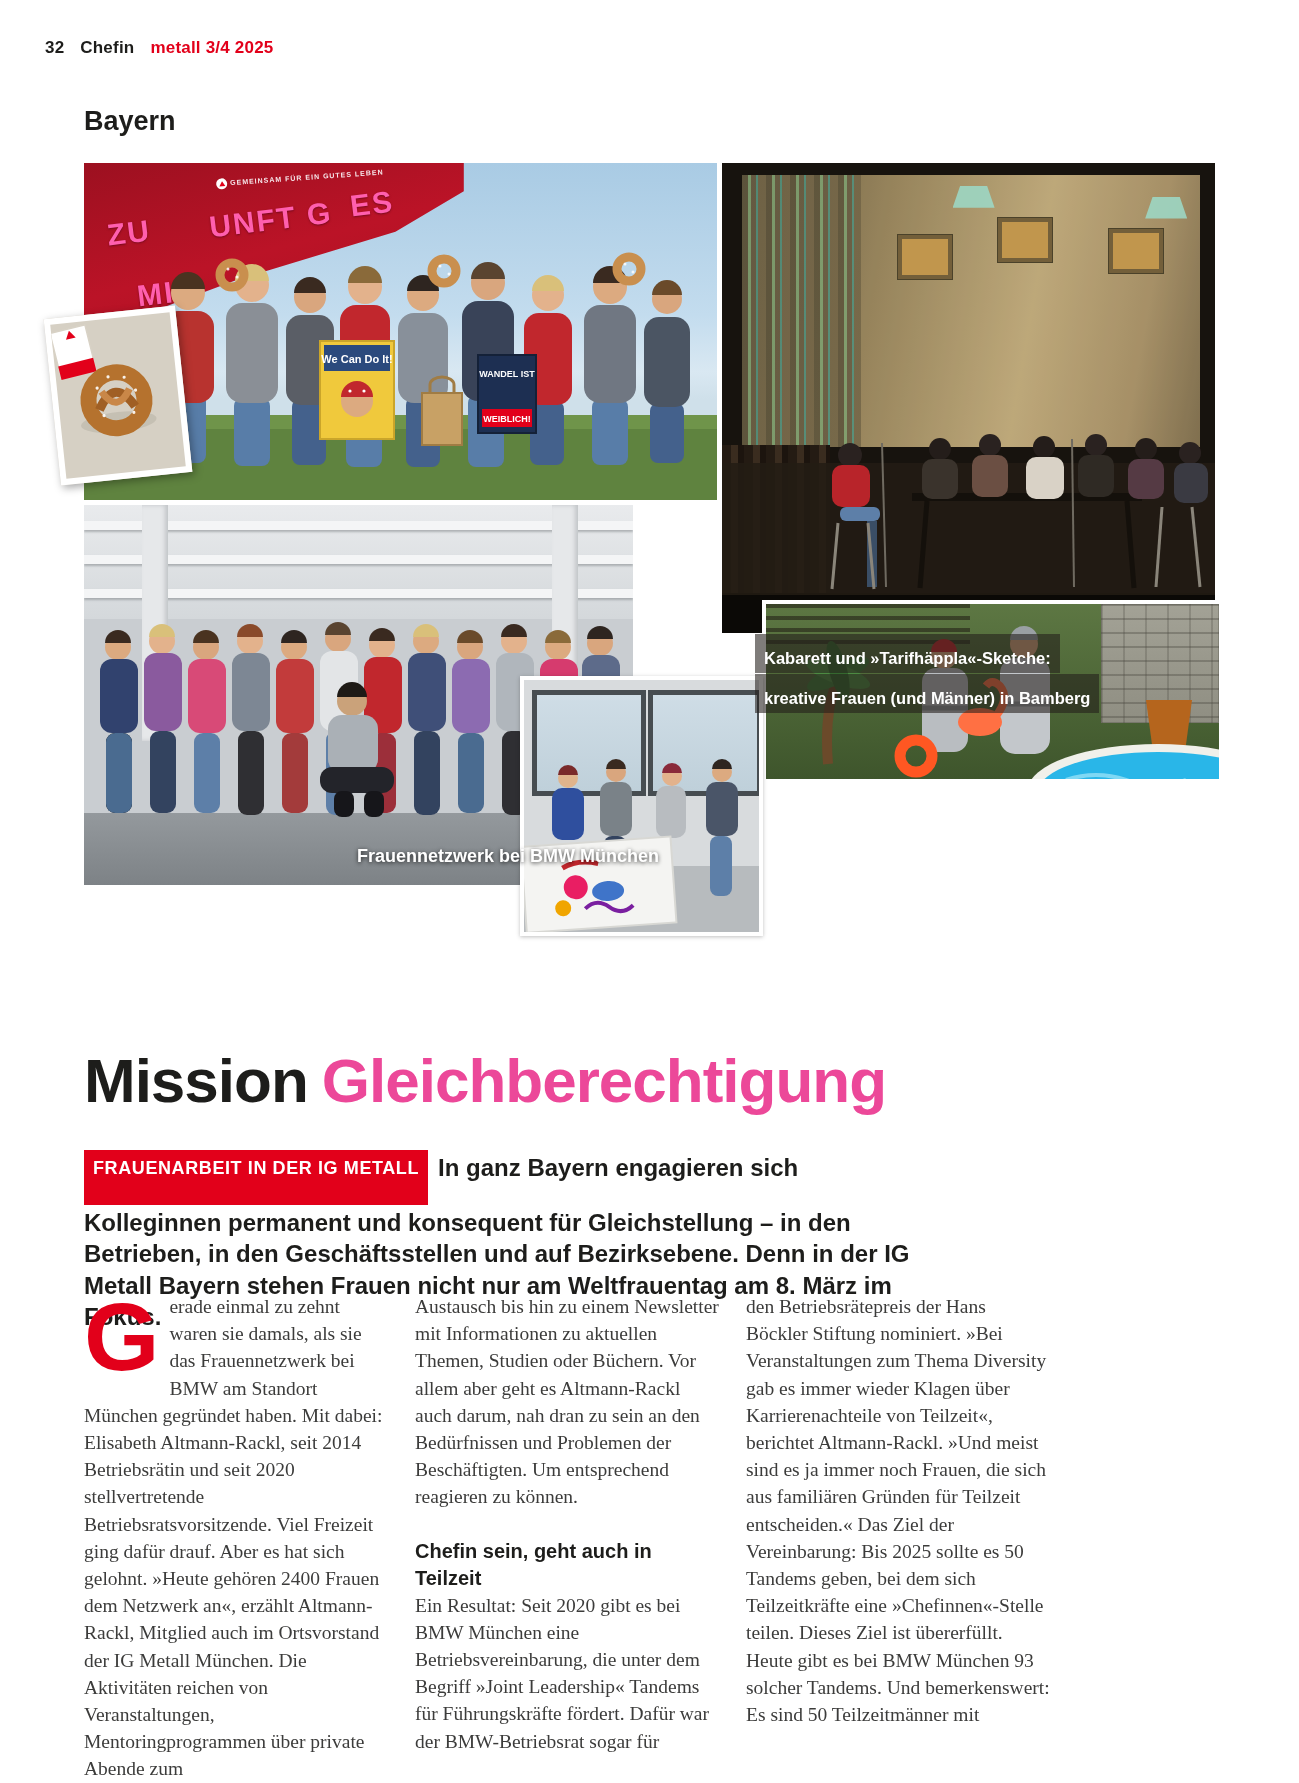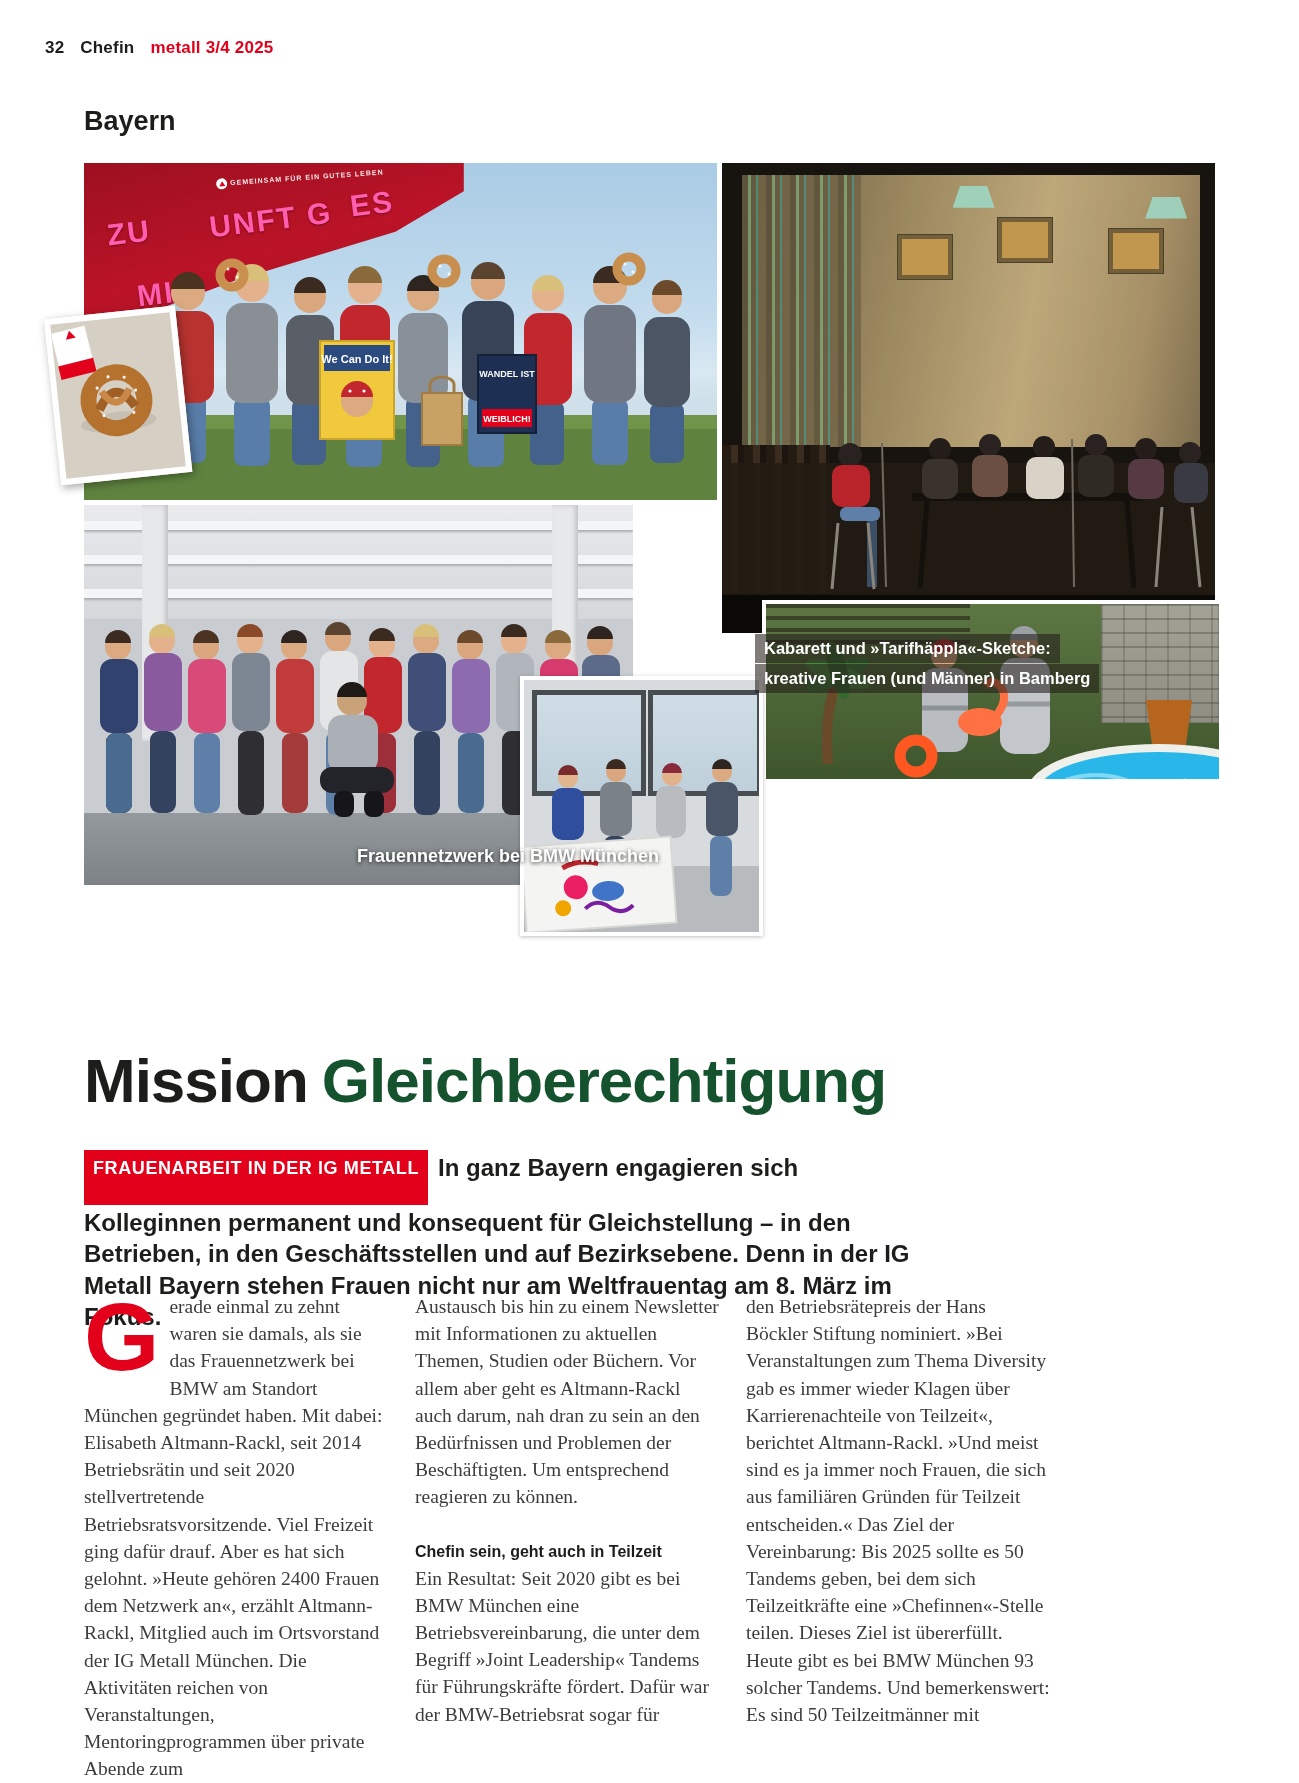--- a/index.html
+++ b/index.html
@@ -38,21 +38,21 @@
   .ig-dot{display:inline-block;width:11px;height:11px;border-radius:50%;background:#fff;position:relative;vertical-align:middle;margin:0 3px;}
   .ig-dot::after{content:"";position:absolute;left:2.5px;top:3px;border-left:3px solid transparent;
     border-right:3px solid transparent;border-bottom:5px solid #e2001a;}
 
   
   .cap-box{position:absolute;left:490px;top:188px;width:228px;z-index:5;
     background:rgba(106,123,135,.88);color:#fff;font-weight:bold;font-size:16.5px;line-height:26px;
     padding:5px 11px;}
   .cap-dark{position:absolute;left:755px;top:634px;z-index:7;font-size:0;}
   .cap-dark span{display:table;background:rgba(35,30,25,.58);color:#fff;font-weight:bold;
-    font-size:16.5px;line-height:24px;padding:2px 9px 3px 9px;margin-bottom:1px;}
+    font-size:16.5px;line-height:24px;padding:12px 9px 3px 9px;margin-bottom:1px;}
   .cap-plain{position:absolute;left:357px;top:846px;z-index:5;color:#fff;font-weight:bold;font-size:18px;
     text-shadow:0 1px 4px rgba(0,0,0,.75);text-align:right;}
 
   
   .screen{position:absolute;left:4%;top:2.5%;width:93%;height:58%;
     background:linear-gradient(100deg,#5f4a30 0%,#97794f 30%,#c4a372 62%,#a9875c 85%,#7c6140 100%);}
   .screen::after{content:"";position:absolute;inset:0;background:rgba(150,195,170,.14);}
   .shelves{position:absolute;left:0;top:0;width:26%;height:100%;
     background:repeating-linear-gradient(90deg,#4f3d27 0 6px,#7aa06a 6px 9px,#5c4730 9px 14px,#3f8a7a 14px 16px,#6b5336 16px 24px);
     opacity:.8;}
@@ -84,32 +84,32 @@
                repeating-linear-gradient(90deg,rgba(70,68,60,.25) 0 2px,transparent 2px 22px);}
 
   
   .win{position:absolute;top:4%;height:38%;background:linear-gradient(180deg,#cfdde6 0%,#bfd0da 100%);
     border:5px solid #474d51;}
   .tbl-floor{position:absolute;left:0;bottom:0;width:100%;height:26%;background:#b7bbbe;}
 
   
   .headline{position:absolute;left:84px;top:1003px;font-size:62px;font-weight:800;letter-spacing:-1px;
     color:#1d1d1b;white-space:nowrap;}
-  .headline .hl-red{color:#14532d;margin-left:14px;}
+  .headline .hl-red{color:#ec4899;margin-left:14px;}
   .lede{position:absolute;left:84px;top:1128px;width:848px;
     font-size:24px;line-height:31.5px;font-weight:bold;color:#1d1d1b;}
   .kicker{display:inline-block;background:#e2001a;color:#fff;font-size:18px;font-weight:bold;
     letter-spacing:.6px;padding:3px 9px 20px 9px;margin-right:10px;position:relative;top:-2px;}
   .columns{position:absolute;left:84px;top:1293px;width:968px;display:flex;gap:25px;}
   .col{flex:0 0 306px;font-family:"Liberation Serif",serif;font-size:19.5px;line-height:27.2px;color:#3c3c3b;
     text-align:left;}
   .col p{margin:0;}
   .dropcap{float:left;font-family:"Liberation Sans",sans-serif;font-weight:bold;color:#e2001a;
     font-size:97px;line-height:78px;margin:5px 10px 0 0;}
-  .subhead{font-family:"Liberation Sans",sans-serif;font-weight:bold;font-size:16px;line-height:27px;
+  .subhead{font-family:"Liberation Sans",sans-serif;font-weight:bold;font-size:20px;line-height:27px;
     color:#1d1d1b;margin:27px 0 0 0 !important;}
 </style>
 </head>
 <body>
 
 <div class="page">
 
   <div class="runhead">
     <span>32</span>
     <span>Chefin</span>

